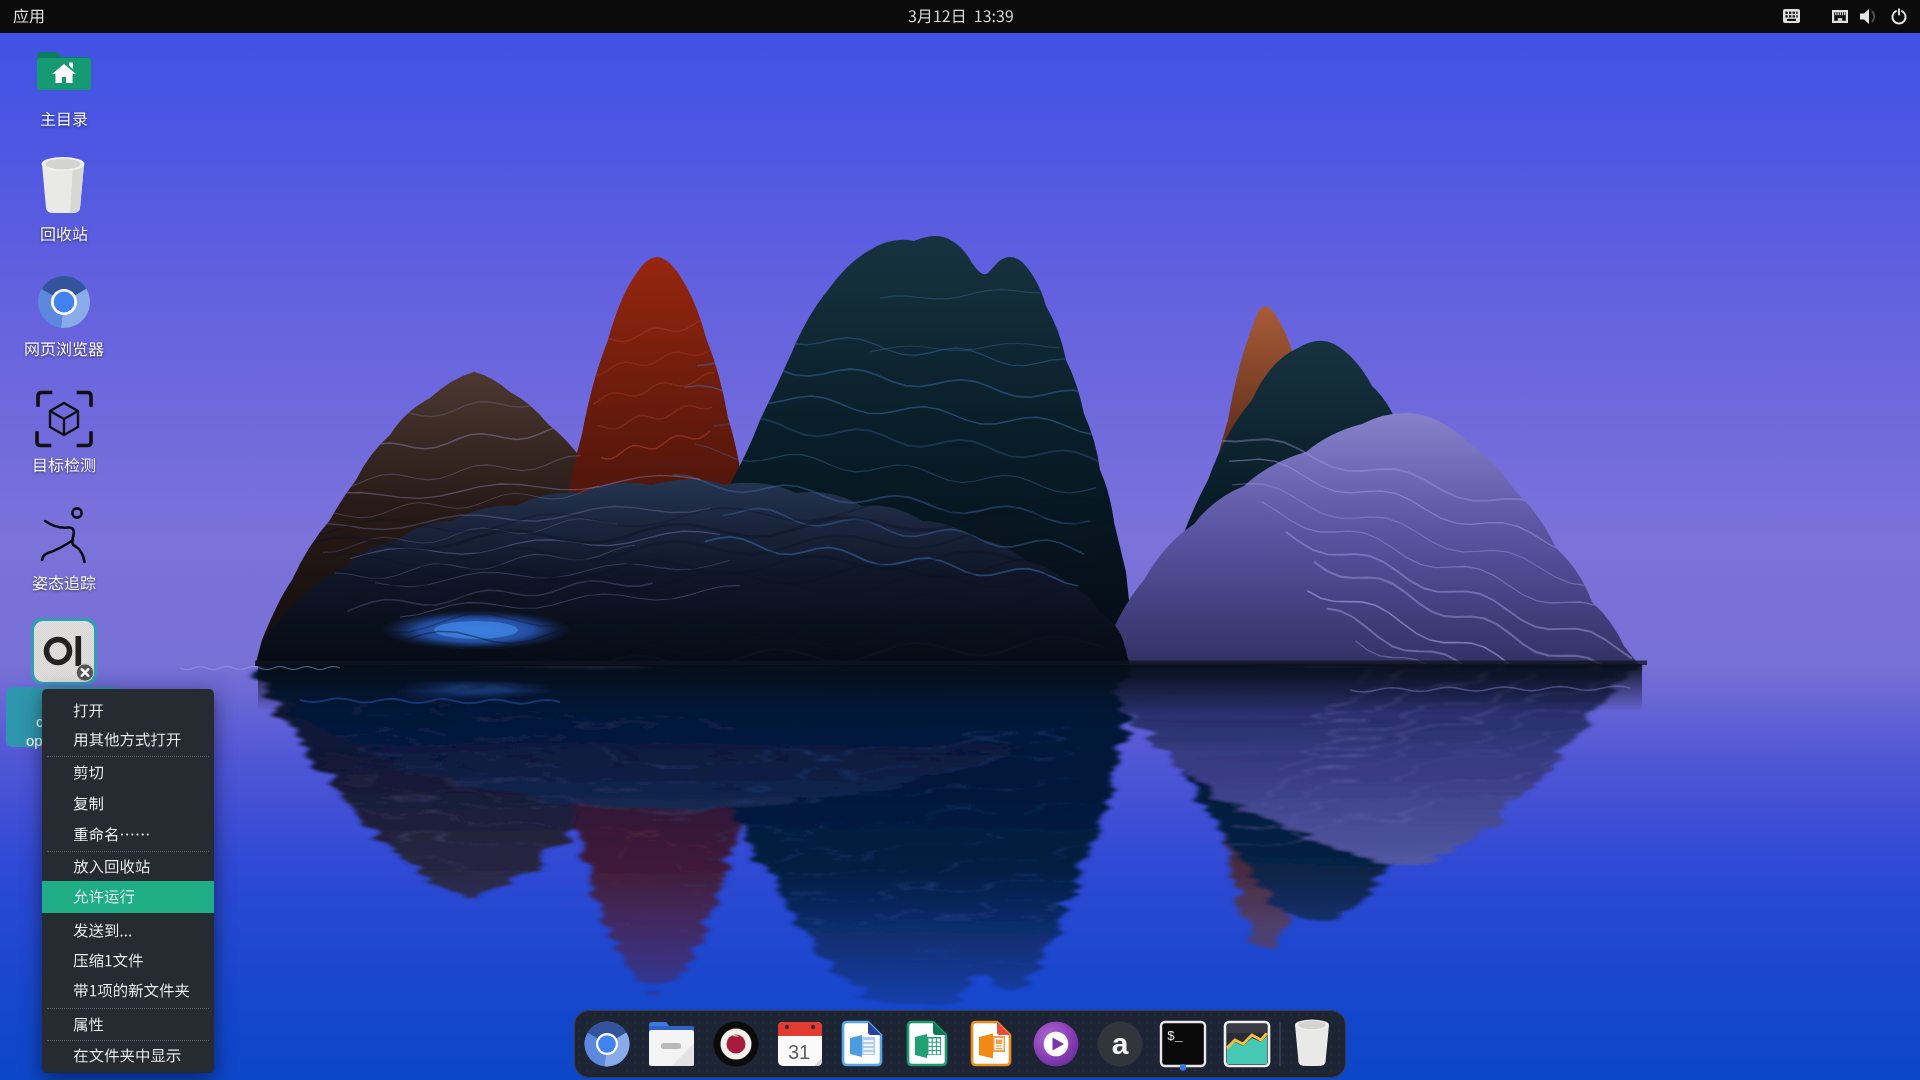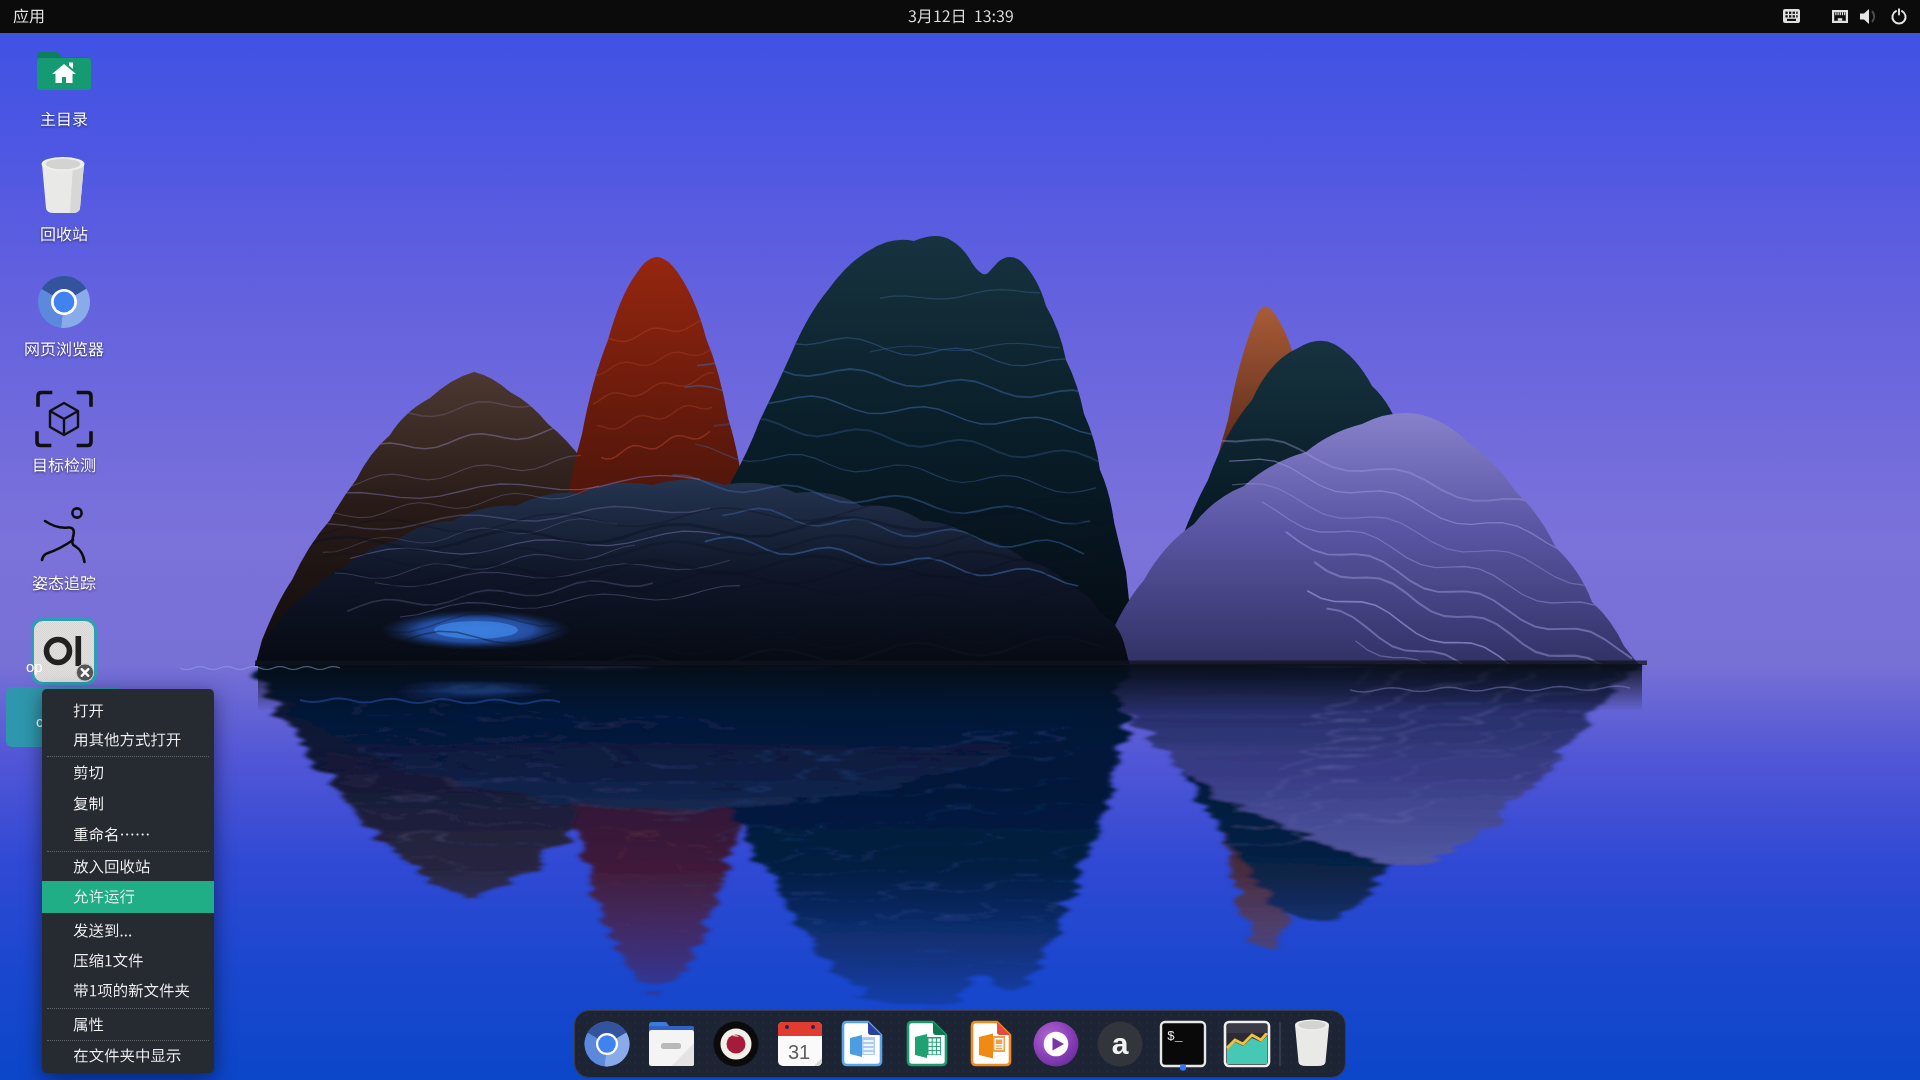--- a/index.html
+++ b/index.html
@@ -338,21 +338,21 @@
 <svg style="position:absolute;left:24.0px;top:338.0px;filter:drop-shadow(0 1px 1px rgba(0,0,0,.55));" width="80" height="22" viewBox="0 -16.96 80 21.76">
     <path d="M3.1 -8.6C3.8 -7.7 4.6 -6.7 5.3 -5.6C4.7 -3.9 3.9 -2.5 2.8 -1.4C3.0 -1.3 3.5 -0.9 3.7 -0.7C4.7 -1.8 5.4 -3.1 6.1 -4.6C6.6 -3.8 7.0 -3.1 7.3 -2.5L8.1 -3.3C7.7 -4.0 7.2 -4.8 6.5 -5.8C7.0 -7.1 7.3 -8.5 7.6 -10.1L6.4 -10.2C6.3 -9.0 6.0 -7.9 5.7 -6.8C5.1 -7.7 4.5 -8.5 3.8 -9.2ZM7.7 -8.6C8.5 -7.7 9.2 -6.6 9.9 -5.6C9.3 -3.8 8.4 -2.4 7.2 -1.3C7.5 -1.1 8.0 -0.8 8.2 -0.6C9.2 -1.6 10.0 -2.9 10.6 -4.5C11.2 -3.6 11.6 -2.7 12.0 -2.0L12.8 -2.7C12.4 -3.6 11.8 -4.6 11.1 -5.7C11.5 -7.0 11.8 -8.5 12.1 -10.1L11.0 -10.2C10.8 -9.0 10.6 -7.9 10.3 -6.8C9.7 -7.7 9.1 -8.5 8.5 -9.2ZM1.4 -12.5V1.2H2.6V-11.3H13.4V-0.3C13.4 -0.0 13.3 0.0 13.0 0.1C12.7 0.1 11.7 0.1 10.6 0.0C10.8 0.4 11.0 0.9 11.1 1.2C12.5 1.2 13.4 1.2 13.9 1.0C14.4 0.8 14.6 0.4 14.6 -0.3V-12.5Z M23.4 -7.4V-4.5C23.4 -2.8 22.7 -0.9 16.8 0.3C17.1 0.6 17.4 1.0 17.5 1.3C23.8 -0.1 24.7 -2.3 24.7 -4.5V-7.4ZM24.7 -1.8C26.6 -0.9 29.0 0.4 30.2 1.3L30.9 0.4C29.7 -0.5 27.2 -1.8 25.4 -2.6ZM18.7 -9.5V-2.0H20.0V-8.4H28.2V-2.1H29.4V-9.5H23.6C24.0 -10.1 24.3 -10.8 24.6 -11.4H31.0V-12.6H17.2V-11.4H23.2C23.0 -10.8 22.7 -10.1 22.4 -9.5Z M43.0 -11.7V-2.2H44.0V-11.7ZM45.6 -13.5V-0.1C45.6 0.2 45.5 0.2 45.3 0.2C45.1 0.2 44.4 0.2 43.7 0.2C43.9 0.5 44.0 1.0 44.1 1.3C45.1 1.3 45.7 1.3 46.1 1.1C46.5 0.9 46.7 0.6 46.7 -0.1V-13.5ZM33.3 -12.4C34.1 -11.7 34.9 -10.8 35.3 -10.2L36.2 -10.9C35.8 -11.5 34.9 -12.4 34.1 -13.0ZM32.7 -8.0C33.5 -7.5 34.4 -6.6 34.9 -6.0L35.7 -6.8C35.2 -7.4 34.2 -8.2 33.4 -8.7ZM33.0 0.2 34.0 0.8C34.7 -0.6 35.5 -2.5 36.1 -4.0L35.2 -4.7C34.5 -3.0 33.6 -1.0 33.0 0.2ZM36.8 -7.7C37.5 -6.8 38.3 -5.6 38.9 -4.5C38.2 -2.6 37.2 -1.0 35.8 0.1C36.1 0.3 36.5 0.8 36.7 1.0C37.9 -0.2 38.9 -1.6 39.6 -3.3C40.2 -2.3 40.7 -1.3 41.0 -0.5L42.0 -1.2C41.6 -2.2 40.9 -3.4 40.1 -4.7C40.6 -6.2 41.0 -7.8 41.3 -9.6H42.3V-10.7H36.5V-9.6H40.1C40.0 -8.3 39.7 -7.0 39.4 -5.9C38.8 -6.7 38.2 -7.6 37.6 -8.3ZM38.1 -12.9C38.5 -12.2 39.0 -11.3 39.2 -10.7L40.2 -11.2C40.0 -11.7 39.5 -12.6 39.1 -13.3Z M58.3 -10.0C59.1 -9.2 60.0 -8.2 60.4 -7.4L61.5 -7.9C61.1 -8.7 60.2 -9.7 59.3 -10.4ZM49.8 -12.5V-8.0H51.0V-12.5ZM53.2 -13.3V-7.5H54.4V-13.3ZM56.4 -2.9V-0.4C56.4 0.8 56.8 1.1 58.4 1.1C58.8 1.1 60.9 1.1 61.2 1.1C62.5 1.1 62.8 0.6 63.0 -1.2C62.7 -1.3 62.2 -1.4 61.9 -1.6C61.9 -0.2 61.8 0.0 61.1 0.0C60.7 0.0 58.9 0.0 58.5 0.0C57.8 0.0 57.6 -0.0 57.6 -0.4V-2.9ZM55.3 -5.2V-4.0C55.3 -2.7 54.9 -0.9 49.1 0.4C49.3 0.6 49.7 1.0 49.8 1.3C55.9 -0.1 56.6 -2.3 56.6 -3.9V-5.2ZM51.1 -7.0V-1.9H52.3V-6.0H59.9V-2.0H61.1V-7.0ZM57.4 -13.5C56.9 -11.7 56.2 -9.8 55.2 -8.7C55.5 -8.5 56.0 -8.2 56.2 -8.0C56.8 -8.8 57.3 -9.7 57.7 -10.7H63.0V-11.8H58.1C58.3 -12.3 58.4 -12.7 58.5 -13.2Z M67.1 -11.7H69.9V-9.4H67.1ZM74.0 -11.7H76.8V-9.4H74.0ZM73.8 -7.7C74.5 -7.5 75.3 -7.1 75.8 -6.7H71.2C71.6 -7.2 71.9 -7.8 72.2 -8.3L71.0 -8.5V-12.7H66.0V-8.4H70.9C70.6 -7.8 70.3 -7.3 69.8 -6.7H64.8V-5.6H68.8C67.7 -4.7 66.3 -3.8 64.5 -3.2C64.7 -2.9 65.0 -2.5 65.2 -2.3L66.0 -2.6V1.3H67.2V0.8H69.8V1.2H71.0V-3.7H67.9C68.9 -4.3 69.7 -4.9 70.3 -5.6H73.3C74.0 -4.9 74.9 -4.2 75.8 -3.7H72.9V1.3H74.0V0.8H76.8V1.2H78.0V-2.6L78.8 -2.4C78.9 -2.7 79.3 -3.1 79.6 -3.3C77.8 -3.7 76.0 -4.6 74.8 -5.6H79.2V-6.7H76.4L76.8 -7.2C76.3 -7.6 75.3 -8.1 74.4 -8.4ZM72.8 -12.7V-8.4H78.0V-12.7ZM67.2 -0.2V-2.6H69.8V-0.2ZM74.0 -0.2V-2.6H76.8V-0.2Z" fill="#ffffff"></path>
   </svg>
 <svg style="position:absolute;left:32.0px;top:454.0px;filter:drop-shadow(0 1px 1px rgba(0,0,0,.55));" width="64" height="22" viewBox="0 -16.96 64 21.76">
     <path d="M3.7 -7.5H12.1V-4.9H3.7ZM3.7 -8.7V-11.3H12.1V-8.7ZM3.7 -3.7H12.1V-1.1H3.7ZM2.5 -12.4V1.2H3.7V0.1H12.1V1.2H13.4V-12.4Z M23.5 -12.2V-11.1H30.4V-12.2ZM28.5 -5.2C29.2 -3.6 30.0 -1.5 30.2 -0.3L31.3 -0.7C31.0 -1.9 30.3 -4.0 29.5 -5.5ZM23.9 -5.5C23.4 -3.8 22.7 -2.1 21.8 -0.9C22.1 -0.8 22.6 -0.4 22.8 -0.3C23.7 -1.5 24.5 -3.4 25.0 -5.2ZM22.8 -8.4V-7.3H26.2V-0.3C26.2 -0.1 26.1 -0.0 25.9 0.0C25.7 0.0 24.9 0.0 24.1 -0.0C24.2 0.4 24.4 0.9 24.5 1.2C25.6 1.2 26.3 1.2 26.8 1.0C27.2 0.8 27.4 0.4 27.4 -0.3V-7.3H31.3V-8.4ZM19.2 -13.4V-10.0H16.8V-8.9H19.0C18.4 -6.9 17.4 -4.6 16.4 -3.4C16.6 -3.1 16.9 -2.6 17.1 -2.3C17.9 -3.3 18.6 -5.0 19.2 -6.8V1.3H20.4V-7.1C21.0 -6.3 21.6 -5.3 21.9 -4.8L22.6 -5.8C22.3 -6.2 20.9 -8.0 20.4 -8.5V-8.9H22.5V-10.0H20.4V-13.4Z M39.5 -8.5V-7.4H44.9V-8.5ZM38.4 -5.7C38.8 -4.5 39.2 -2.9 39.4 -1.8L40.4 -2.1C40.2 -3.1 39.8 -4.7 39.3 -5.9ZM41.5 -6.1C41.7 -4.9 42.0 -3.3 42.1 -2.3L43.1 -2.4C43.0 -3.5 42.7 -5.0 42.4 -6.3ZM34.9 -13.4V-10.4H32.8V-9.3H34.8C34.3 -7.2 33.4 -4.7 32.5 -3.4C32.7 -3.1 33.0 -2.6 33.1 -2.2C33.8 -3.2 34.4 -4.8 34.9 -6.5V1.3H36.0V-7.1C36.4 -6.3 36.8 -5.4 37.1 -4.9L37.8 -5.7C37.5 -6.2 36.3 -8.1 36.0 -8.6V-9.3H37.6V-10.4H36.0V-13.4ZM42.0 -13.6C40.9 -11.3 39.0 -9.3 37.0 -8.0C37.2 -7.8 37.6 -7.3 37.7 -7.0C39.3 -8.2 40.9 -9.8 42.1 -11.6C43.4 -10.0 45.2 -8.3 46.8 -7.2C47.0 -7.5 47.2 -8.0 47.5 -8.3C45.8 -9.3 43.8 -11.0 42.7 -12.6L43.0 -13.2ZM37.5 -0.6V0.5H47.0V-0.6H44.1C44.9 -2.1 45.9 -4.2 46.5 -6.0L45.5 -6.3C44.9 -4.5 43.9 -2.1 43.0 -0.6Z M55.8 -1.5C56.6 -0.7 57.5 0.4 58.0 1.2L58.8 0.6C58.3 -0.1 57.3 -1.2 56.5 -1.9ZM53.0 -12.5V-2.5H53.9V-11.6H57.4V-2.5H58.4V-12.5ZM61.9 -13.2V-0.1C61.9 0.1 61.8 0.2 61.6 0.2C61.3 0.2 60.6 0.2 59.7 0.2C59.9 0.5 60.0 1.0 60.1 1.2C61.2 1.2 61.9 1.2 62.3 1.0C62.7 0.8 62.9 0.5 62.9 -0.1V-13.2ZM59.7 -12.0V-2.4H60.6V-12.0ZM55.1 -10.4V-4.8C55.1 -2.8 54.8 -0.8 52.1 0.5C52.3 0.7 52.6 1.1 52.7 1.2C55.6 -0.2 56.1 -2.6 56.1 -4.8V-10.4ZM49.3 -12.4C50.2 -11.9 51.3 -11.2 51.9 -10.6L52.6 -11.6C52.0 -12.1 50.9 -12.8 50.0 -13.3ZM48.6 -8.1C49.5 -7.6 50.7 -6.9 51.2 -6.4L52.0 -7.4C51.3 -7.8 50.2 -8.5 49.3 -9.0ZM48.9 0.4 50.0 1.1C50.7 -0.4 51.5 -2.4 52.1 -4.0L51.1 -4.7C50.5 -2.9 49.6 -0.8 48.9 0.4Z" fill="#ffffff"></path>
   </svg>
 <svg style="position:absolute;left:32.0px;top:572.0px;filter:drop-shadow(0 1px 1px rgba(0,0,0,.55));" width="64" height="22" viewBox="0 -16.96 64 21.76">
     <path d="M0.8 -7.2 1.2 -6.1C2.4 -6.8 3.8 -7.6 5.1 -8.3L4.8 -9.3C3.3 -8.5 1.8 -7.7 0.8 -7.2ZM1.4 -12.2C2.5 -11.8 3.9 -11.0 4.5 -10.5L5.2 -11.4C4.5 -12.0 3.1 -12.6 2.0 -13.0ZM10.7 -3.7C10.2 -2.8 9.5 -2.1 8.7 -1.6C7.5 -1.8 6.3 -2.1 5.1 -2.3C5.5 -2.7 5.8 -3.2 6.2 -3.7ZM7.6 -13.4C7.1 -12.0 6.2 -10.6 5.2 -9.7C5.4 -9.5 5.9 -9.2 6.1 -9.0C6.6 -9.5 7.1 -10.1 7.6 -10.8H9.5C9.0 -8.7 8.0 -7.3 4.5 -6.5C4.7 -6.3 5.0 -5.8 5.1 -5.6C5.5 -5.7 5.8 -5.8 6.2 -5.9C6.0 -5.5 5.7 -5.1 5.5 -4.8H0.9V-3.7H4.7C4.2 -2.9 3.6 -2.3 3.1 -1.7C4.5 -1.4 5.9 -1.2 7.2 -0.8C5.6 -0.2 3.5 0.1 0.8 0.2C1.0 0.5 1.2 0.9 1.3 1.3C4.6 1.1 7.1 0.6 8.9 -0.4C11.0 0.1 12.8 0.7 14.0 1.2L15.2 0.3C13.9 -0.2 12.1 -0.7 10.1 -1.2C10.9 -1.9 11.6 -2.7 12.0 -3.7H15.1V-4.8H6.9C7.2 -5.1 7.4 -5.5 7.6 -5.8L6.7 -6.0C8.4 -6.7 9.4 -7.6 10.0 -8.8C10.8 -7.1 12.3 -6.1 14.6 -5.6C14.7 -5.9 15.0 -6.4 15.3 -6.6C12.7 -7.0 11.1 -8.1 10.5 -10.0L10.7 -10.8H13.3C13.1 -10.2 12.8 -9.6 12.5 -9.1L13.5 -8.7C14.0 -9.5 14.5 -10.6 15.0 -11.6L14.1 -11.9L13.9 -11.8H8.1C8.4 -12.3 8.5 -12.7 8.7 -13.2Z M22.1 -6.5C23.0 -6.0 24.2 -5.2 24.7 -4.6L25.8 -5.3C25.2 -5.9 24.0 -6.7 23.1 -7.2ZM20.3 -3.9V-0.7C20.3 0.6 20.8 0.9 22.7 0.9C23.1 0.9 26.0 0.9 26.4 0.9C27.9 0.9 28.3 0.4 28.5 -1.6C28.1 -1.7 27.6 -1.8 27.4 -2.0C27.3 -0.4 27.2 -0.2 26.3 -0.2C25.7 -0.2 23.2 -0.2 22.7 -0.2C21.7 -0.2 21.5 -0.3 21.5 -0.7V-3.9ZM22.6 -4.2C23.5 -3.4 24.6 -2.2 25.1 -1.4L26.1 -2.1C25.5 -2.8 24.4 -4.0 23.5 -4.8ZM28.0 -3.8C28.8 -2.4 29.6 -0.6 29.9 0.6L31.0 0.1C30.7 -1.0 29.9 -2.8 29.1 -4.1ZM18.5 -3.9C18.2 -2.6 17.6 -0.9 16.9 0.1L18.0 0.6C18.7 -0.4 19.2 -2.2 19.5 -3.5ZM23.5 -13.5C23.4 -12.7 23.3 -11.9 23.1 -11.2H16.9V-10.1H22.8C22.0 -8.0 20.4 -6.3 16.7 -5.3C17.0 -5.1 17.3 -4.6 17.4 -4.3C21.6 -5.4 23.3 -7.5 24.1 -10.1C25.3 -7.2 27.4 -5.2 30.5 -4.4C30.7 -4.7 31.0 -5.2 31.3 -5.5C28.4 -6.1 26.4 -7.8 25.3 -10.1H31.2V-11.2H24.4C24.5 -11.9 24.6 -12.7 24.7 -13.5Z M33.2 -12.3C34.1 -11.5 35.1 -10.4 35.6 -9.8L36.5 -10.5C36.0 -11.2 35.0 -12.2 34.1 -12.9ZM38.3 -11.8V-1.4L39.4 -1.4H46.3V-6.0H39.4V-7.6H45.7V-11.8H42.1C42.3 -12.2 42.6 -12.8 42.8 -13.3L41.4 -13.5C41.3 -13.0 41.1 -12.4 40.9 -11.8ZM39.4 -10.8H44.6V-8.6H39.4ZM39.4 -5.0H45.1V-2.4H39.4ZM36.2 -7.8H32.7V-6.7H35.0V-1.5C34.3 -1.2 33.5 -0.6 32.8 0.1L33.5 1.2C34.3 0.3 35.1 -0.5 35.6 -0.5C36.0 -0.5 36.4 -0.1 37.0 0.3C38.0 0.8 39.4 1.0 41.3 1.0C42.9 1.0 45.8 0.9 47.2 0.8C47.2 0.5 47.4 -0.1 47.5 -0.4C45.8 -0.2 43.2 -0.1 41.3 -0.1C39.6 -0.1 38.2 -0.2 37.2 -0.8C36.8 -1.0 36.5 -1.3 36.2 -1.4Z M56.1 -8.6V-7.5H61.7V-8.6ZM56.1 -3.6C55.6 -2.4 54.7 -1.2 53.9 -0.4C54.2 -0.2 54.6 0.1 54.8 0.3C55.6 -0.6 56.6 -2.0 57.2 -3.2ZM60.5 -3.1C61.3 -2.1 62.1 -0.7 62.5 0.2L63.5 -0.3C63.1 -1.2 62.2 -2.5 61.5 -3.6ZM50.3 -11.7H52.9V-8.9H50.3ZM54.7 -5.7V-4.6H58.4V-0.0C58.4 0.1 58.3 0.2 58.1 0.2C57.9 0.2 57.3 0.2 56.5 0.2C56.7 0.5 56.8 0.9 56.9 1.2C57.9 1.2 58.6 1.2 59.0 1.1C59.4 0.9 59.5 0.6 59.5 -0.0V-4.6H63.3V-5.7ZM57.7 -13.2C57.9 -12.6 58.2 -12.0 58.4 -11.4H54.8V-8.7H55.9V-10.4H61.9V-8.7H63.1V-11.4H59.6C59.5 -12.0 59.1 -12.8 58.8 -13.5ZM48.5 -0.7 48.8 0.5C50.4 0.0 52.4 -0.6 54.4 -1.2L54.2 -2.2L52.4 -1.7V-4.6H54.3V-5.6H52.4V-7.9H54.0V-12.8H49.3V-7.9H51.5V-1.5L50.3 -1.1V-6.3H49.3V-0.9Z" fill="#ffffff"></path>
   </svg>
 <div id="sel-label"></div>
-<div style="position:absolute;left:26px;top:658px;color:#fff;font:15px 'Liberation Sans',sans-serif;">op</div>
+<div style="position:absolute;left:26px;top:732px;color:#fff;font:15px 'Liberation Sans',sans-serif;">op</div>
 <div style="position:absolute;left:36px;top:713px;color:#fff;font:15px 'Liberation Sans',sans-serif;">c</div>
 
 <div id="menu"></div>
 <div id="menu-hl"></div>
 <svg style="position:absolute;left:73.0px;top:699.6px;" width="31" height="21" viewBox="0 -16.43 31 21.08">
     <path d="M3.1 -13.0V-9.9H0.7V-8.8H3.1V-5.5C2.2 -5.2 1.3 -5.0 0.6 -4.8L1.0 -3.7L3.1 -4.3V-0.3C3.1 -0.1 3.0 -0.0 2.8 -0.0C2.6 0.0 1.9 0.0 1.2 -0.0C1.3 0.3 1.5 0.8 1.5 1.1C2.6 1.1 3.3 1.1 3.7 0.9C4.1 0.7 4.2 0.4 4.2 -0.3V-4.6L6.6 -5.3L6.4 -6.4L4.2 -5.8V-8.8H6.4V-9.9H4.2V-13.0ZM6.5 -11.7V-10.6H10.9V-0.5C10.9 -0.2 10.8 -0.1 10.5 -0.1C10.1 -0.1 9.0 -0.1 7.9 -0.1C8.1 0.2 8.3 0.8 8.4 1.1C9.8 1.1 10.8 1.1 11.4 0.9C11.9 0.7 12.1 0.3 12.1 -0.5V-10.6H14.9V-11.7Z M25.6 -10.9V-6.5H21.2V-7.1V-10.9ZM16.3 -6.5V-5.4H20.0C19.7 -3.2 19.0 -1.2 16.3 0.4C16.6 0.6 17.1 1.0 17.3 1.3C20.1 -0.5 20.9 -2.9 21.2 -5.4H25.6V1.3H26.8V-5.4H30.2V-6.5H26.8V-10.9H29.7V-12.0H16.9V-10.9H20.0V-7.1L20.0 -6.5Z" fill="#f0f0f0"></path>
   </svg>
 <svg style="position:absolute;left:73.0px;top:728.5px;" width="108" height="21" viewBox="0 -16.43 108 21.08">
     <path d="M2.4 -11.9V-6.3C2.4 -4.1 2.2 -1.4 0.5 0.6C0.8 0.7 1.2 1.1 1.4 1.3C2.6 0.0 3.1 -1.8 3.3 -3.5H7.2V1.1H8.4V-3.5H12.6V-0.3C12.6 -0.1 12.5 0.0 12.2 0.0C11.9 0.1 10.8 0.1 9.7 0.0C9.9 0.3 10.1 0.9 10.2 1.1C11.6 1.2 12.5 1.1 13.0 1.0C13.6 0.8 13.7 0.4 13.7 -0.3V-11.9ZM3.5 -10.8H7.2V-8.3H3.5ZM12.6 -10.8V-8.3H8.4V-10.8ZM3.5 -7.2H7.2V-4.6H3.5C3.5 -5.2 3.5 -5.8 3.5 -6.3ZM12.6 -7.2V-4.6H8.4V-7.2Z M24.4 -1.0C26.2 -0.3 28.1 0.5 29.1 1.2L30.2 0.4C29.0 -0.2 27.0 -1.1 25.2 -1.7ZM21.1 -1.8C20.0 -1.1 17.9 -0.2 16.2 0.3C16.4 0.6 16.8 1.0 17.0 1.2C18.6 0.7 20.8 -0.2 22.1 -1.1ZM26.1 -13.0V-11.2H20.4V-13.0H19.2V-11.2H16.8V-10.1H19.2V-3.2H16.3V-2.1H30.2V-3.2H27.3V-10.1H29.8V-11.2H27.3V-13.0ZM20.4 -3.2V-4.9H26.1V-3.2ZM20.4 -10.1H26.1V-8.6H20.4ZM20.4 -7.6H26.1V-5.9H20.4Z M37.2 -11.5V-7.4L35.2 -6.6L35.6 -5.6L37.2 -6.2V-1.1C37.2 0.6 37.7 1.0 39.6 1.0C40.0 1.0 43.2 1.0 43.6 1.0C45.4 1.0 45.7 0.3 45.9 -1.8C45.6 -1.9 45.1 -2.1 44.8 -2.3C44.7 -0.4 44.6 -0.0 43.6 -0.0C42.9 -0.0 40.2 -0.0 39.6 -0.0C38.5 -0.0 38.3 -0.2 38.3 -1.1V-6.6L40.6 -7.5V-2.2H41.7V-7.9L44.1 -8.9C44.1 -6.4 44.1 -4.8 44.0 -4.4C43.9 -4.0 43.7 -4.0 43.4 -4.0C43.2 -4.0 42.7 -3.9 42.3 -4.0C42.4 -3.7 42.5 -3.2 42.5 -2.9C43.0 -2.9 43.7 -2.9 44.1 -3.0C44.6 -3.1 44.9 -3.4 45.0 -4.1C45.2 -4.8 45.2 -7.0 45.2 -9.8L45.3 -10.0L44.5 -10.4L44.3 -10.2L44.1 -10.1L41.7 -9.1V-13.0H40.6V-8.7L38.3 -7.8V-11.5ZM35.1 -13.0C34.3 -10.6 32.8 -8.3 31.3 -6.8C31.5 -6.5 31.8 -5.9 31.9 -5.7C32.5 -6.2 33.0 -6.9 33.5 -7.5V1.2H34.6V-9.3C35.2 -10.4 35.8 -11.5 36.2 -12.6Z M53.3 -12.7C53.7 -12.0 54.2 -11.0 54.4 -10.3H47.6V-9.2H51.8C51.6 -5.6 51.2 -1.6 47.2 0.4C47.5 0.6 47.9 1.0 48.1 1.3C51.0 -0.3 52.2 -2.8 52.7 -5.6H58.2C58.0 -2.1 57.7 -0.6 57.2 -0.2C57.0 -0.0 56.8 0.0 56.5 0.0C56.0 0.0 55.0 -0.0 53.8 -0.1C54.1 0.2 54.2 0.7 54.3 1.0C55.3 1.1 56.3 1.1 56.9 1.1C57.5 1.0 57.9 0.9 58.2 0.5C58.8 -0.1 59.1 -1.8 59.4 -6.2C59.5 -6.3 59.5 -6.7 59.5 -6.7H52.9C52.9 -7.5 53.0 -8.4 53.1 -9.2H61.0V-10.3H54.5L55.6 -10.8C55.4 -11.4 54.9 -12.4 54.4 -13.1Z M73.0 -12.3C73.8 -11.7 74.8 -10.9 75.2 -10.3L76.0 -11.0C75.6 -11.6 74.6 -12.4 73.8 -12.9ZM70.8 -13.0C70.8 -12.0 70.8 -11.1 70.8 -10.1H62.9V-9.0H70.9C71.3 -3.2 72.6 1.3 75.2 1.3C76.4 1.3 76.8 0.5 77.0 -2.2C76.7 -2.4 76.2 -2.6 76.0 -2.9C75.9 -0.8 75.7 0.1 75.3 0.1C73.7 0.1 72.5 -3.7 72.1 -9.0H76.7V-10.1H72.1C72.0 -11.0 72.0 -12.0 72.0 -13.0ZM62.9 -0.4 63.3 0.8C65.3 0.3 68.1 -0.3 70.8 -0.9L70.7 -2.0L67.3 -1.3V-5.5H70.2V-6.7H63.4V-5.5H66.2V-1.0Z M80.6 -13.0V-9.9H78.2V-8.8H80.6V-5.5C79.7 -5.2 78.8 -5.0 78.1 -4.8L78.5 -3.7L80.6 -4.3V-0.3C80.6 -0.1 80.5 -0.0 80.3 -0.0C80.1 0.0 79.4 0.0 78.7 -0.0C78.8 0.3 79.0 0.8 79.0 1.1C80.1 1.1 80.8 1.1 81.2 0.9C81.6 0.7 81.7 0.4 81.7 -0.3V-4.6L84.1 -5.3L83.9 -6.4L81.7 -5.8V-8.8H83.9V-9.9H81.7V-13.0ZM84.0 -11.7V-10.6H88.4V-0.5C88.4 -0.2 88.3 -0.1 88.0 -0.1C87.6 -0.1 86.5 -0.1 85.4 -0.1C85.6 0.2 85.8 0.8 85.9 1.1C87.3 1.1 88.3 1.1 88.9 0.9C89.4 0.7 89.6 0.3 89.6 -0.5V-10.6H92.4V-11.7Z M103.1 -10.9V-6.5H98.7V-7.1V-10.9ZM93.8 -6.5V-5.4H97.5C97.2 -3.2 96.5 -1.2 93.8 0.4C94.1 0.6 94.6 1.0 94.8 1.3C97.6 -0.5 98.4 -2.9 98.7 -5.4H103.1V1.3H104.3V-5.4H107.7V-6.5H104.3V-10.9H107.2V-12.0H94.4V-10.9H97.5V-7.1L97.5 -6.5Z" fill="#f0f0f0"></path>
   </svg>

